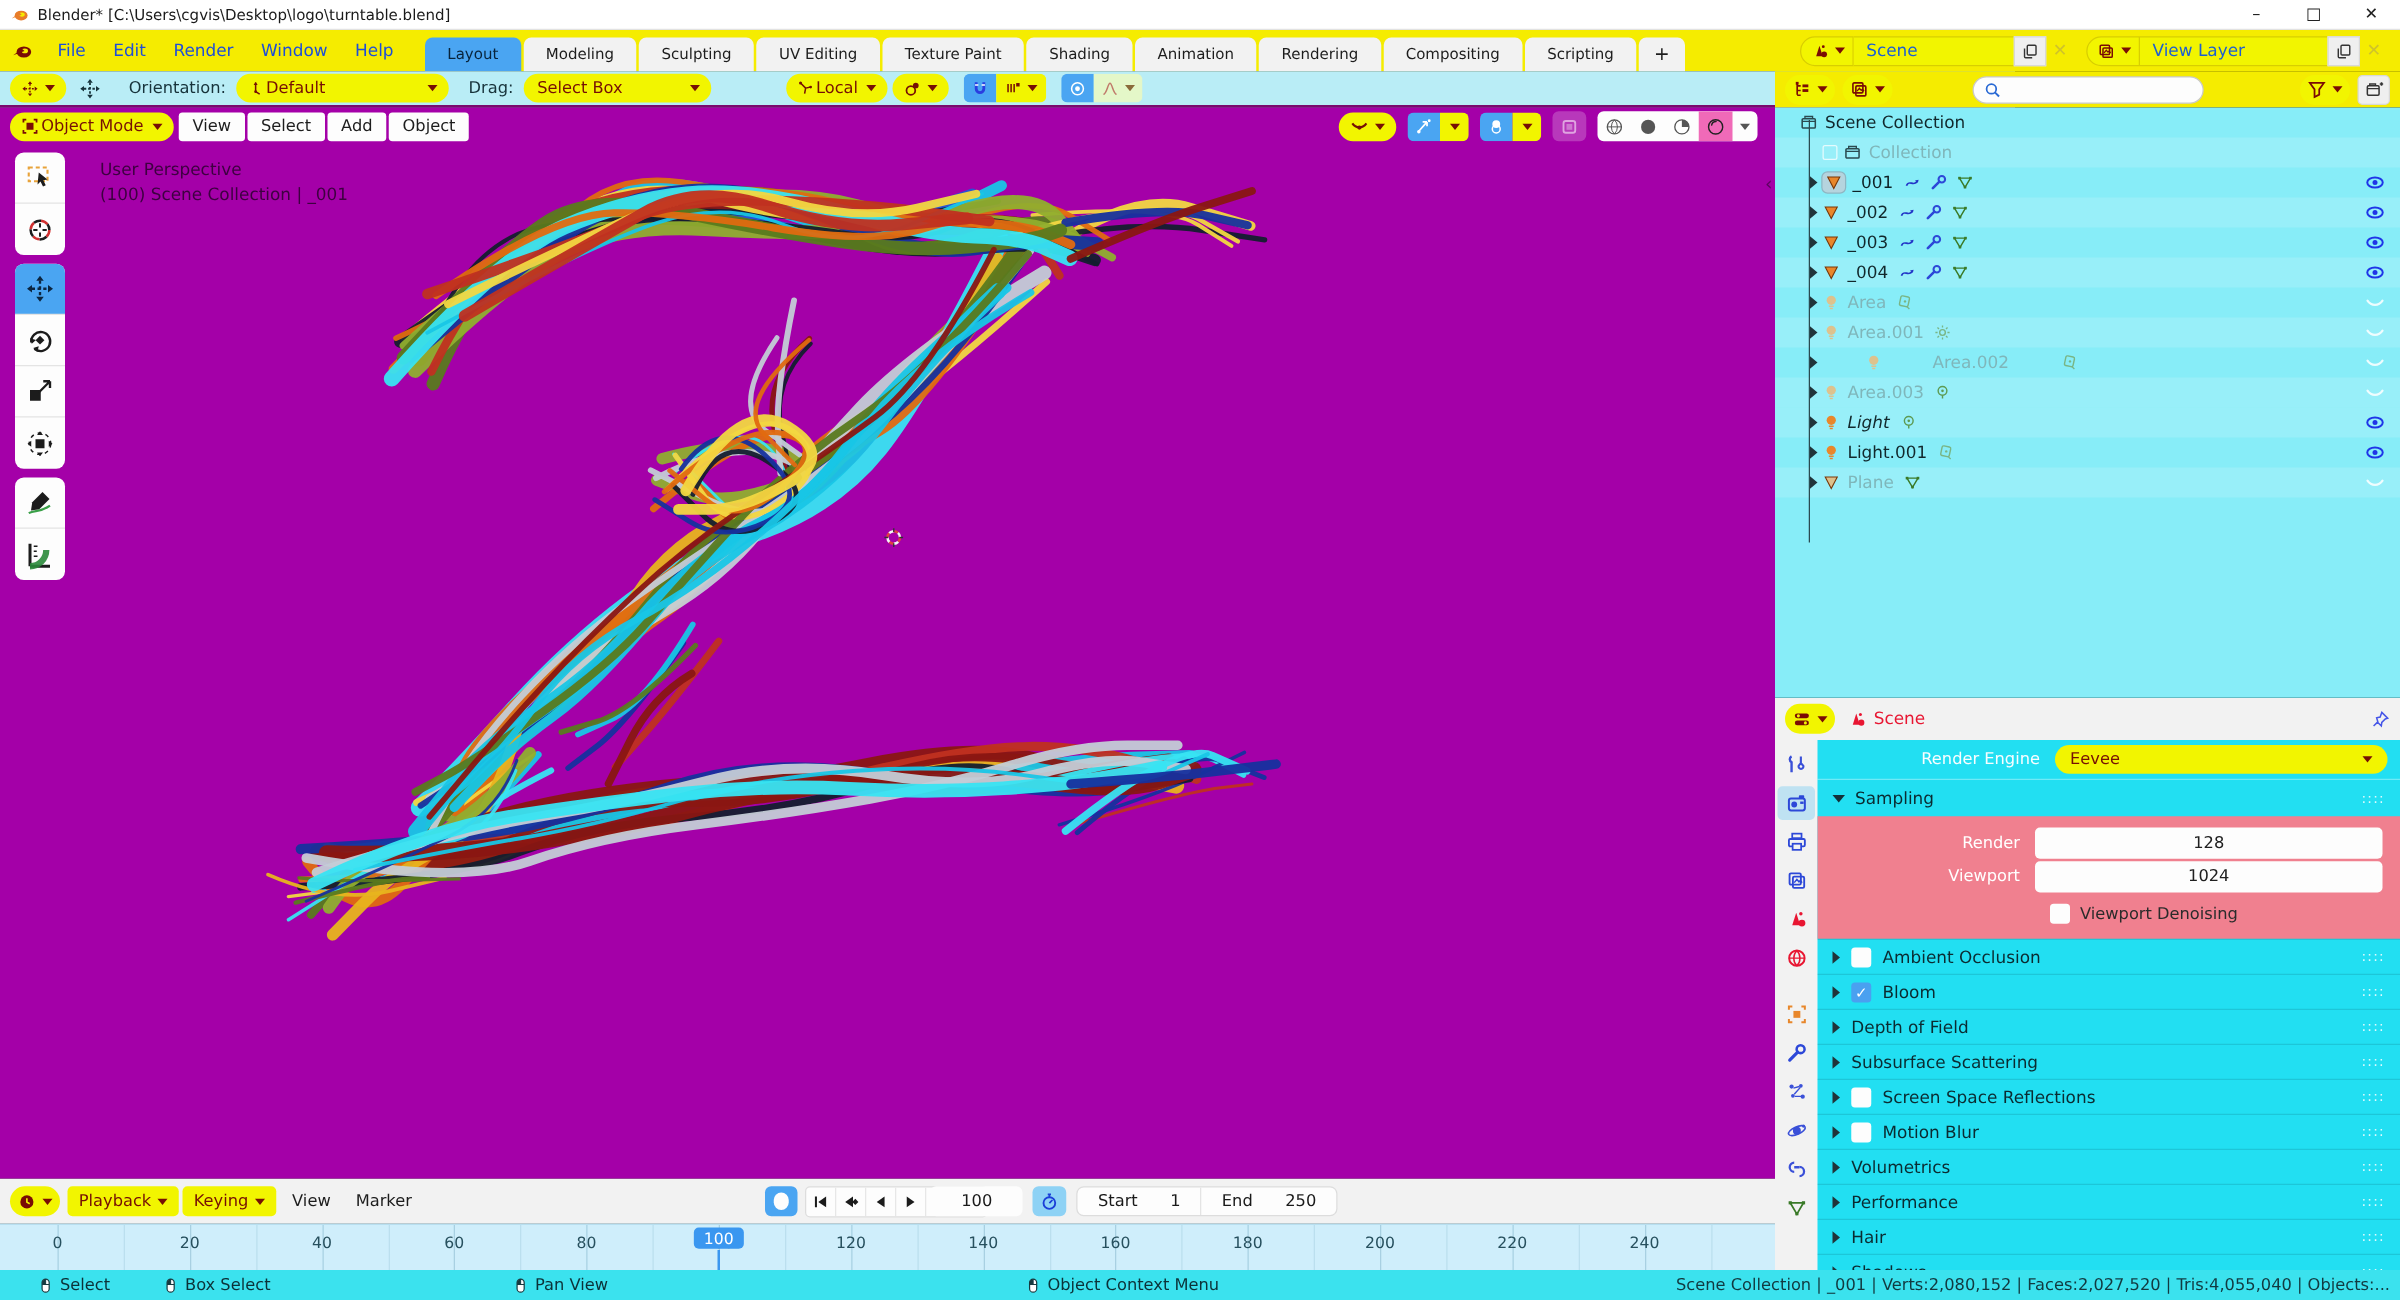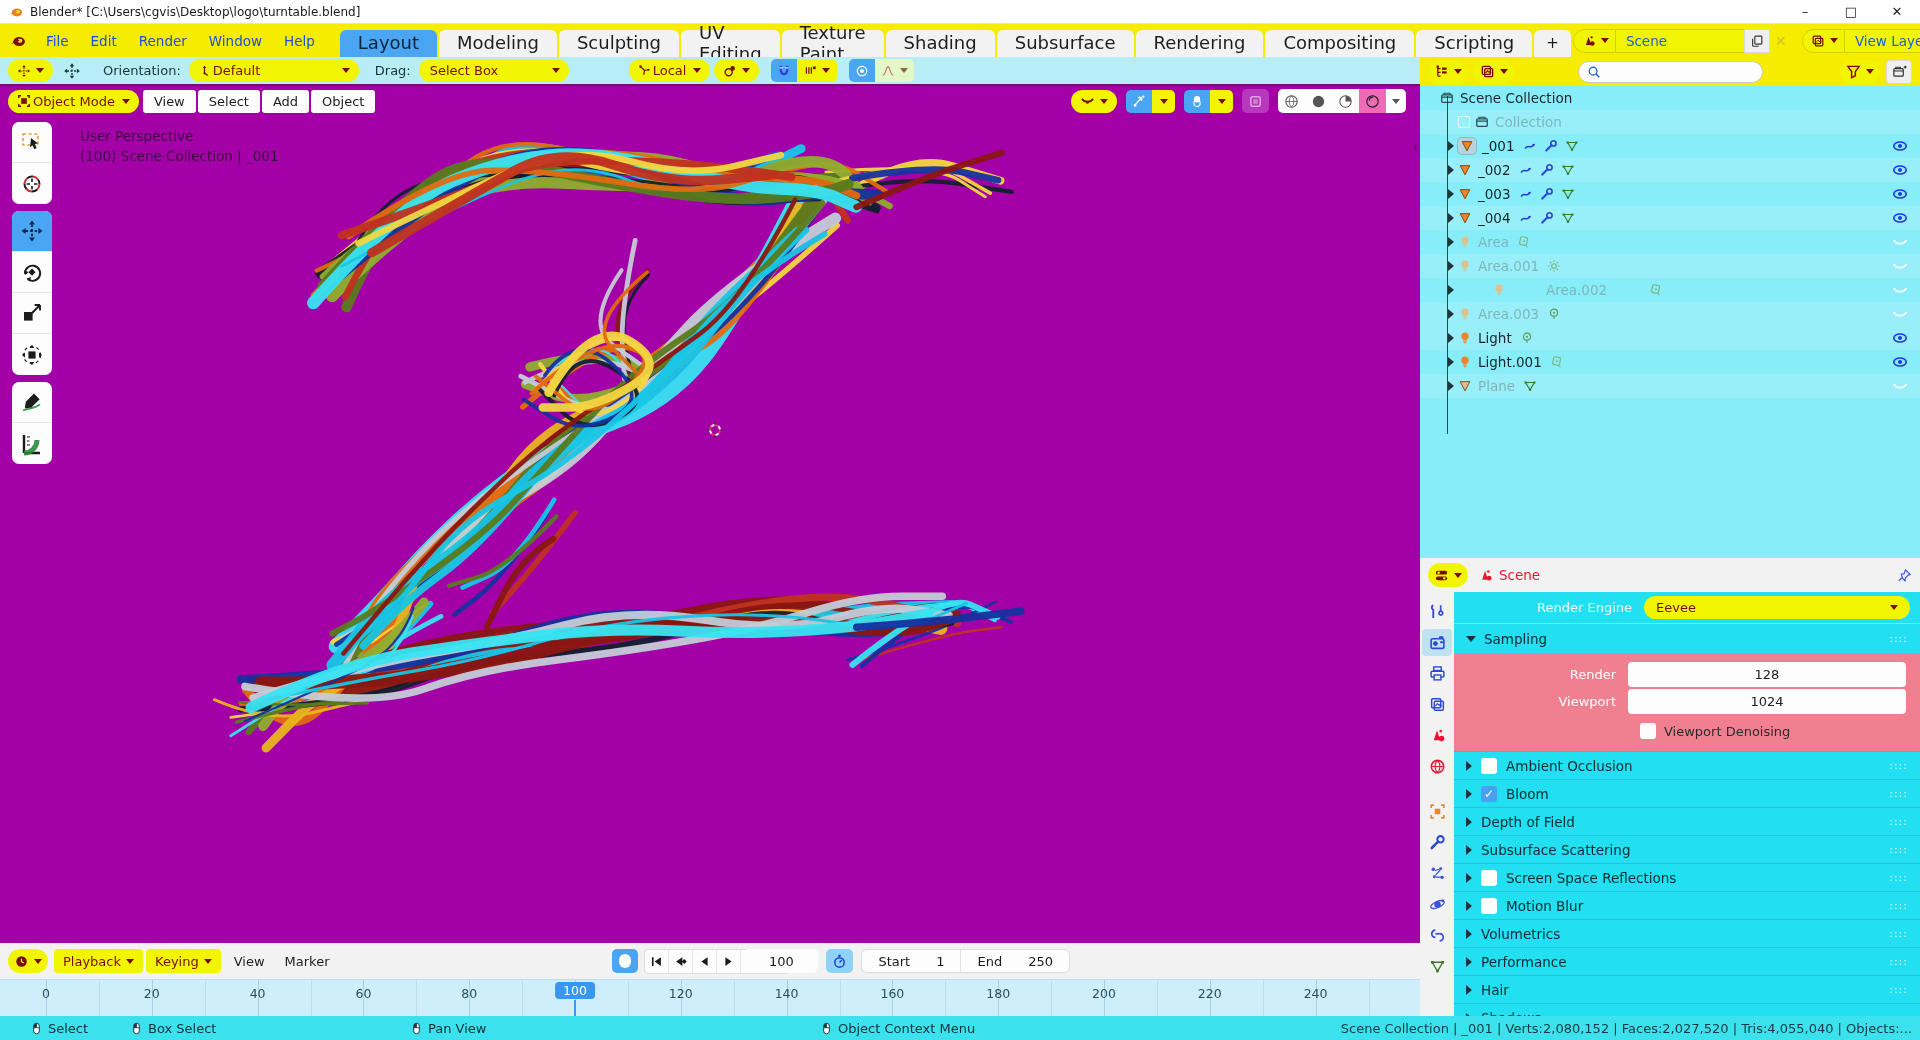--- a/index.html
+++ b/index.html
@@ -14,21 +14,21 @@
 
   
   #titlebar{left:0;top:0;width:1920px;height:24px;background:#fff;display:flex;align-items:center;padding-left:8px;font-size:12px;border-bottom:1px solid #e2e2e2;}
   #titlebar .wbtns{margin-left:auto;display:flex;height:100%;}
   #titlebar .wbtn{width:46px;height:100%;display:flex;align-items:center;justify-content:center;font-size:13px;color:#222;}
 
   
   #topbar{left:0;top:24px;width:1920px;height:33px;background:var(--yellow);display:flex;align-items:stretch;}
   #topbar .menu{padding:0 11px;display:flex;align-items:center;color:#1d4ed8;font-size:13.5px;}
   #tabs{display:flex;align-items:flex-end;margin-left:14px;}
-  .tab{background:#f2f2f2;color:#1d1d1d;padding:4px 18px 6px;margin-right:2px;border-radius:6px 6px 0 0;font-size:18px;height:27px;display:flex;align-items:center;}
+  .tab{background:#f2f2f2;color:#1d1d1d;padding:4px 18px 6px;margin-right:2px;border-radius:6px 6px 0 0;font-size:12px;height:27px;display:flex;align-items:center;}
   .tab.active{background:var(--tab-blue);color:#08243c;}
   .tab.newtab{padding:4px 12px 6px;font-size:15px;}
   #topbar-right{margin-left:auto;display:flex;align-items:center;gap:10px;padding-right:10px;}
   .id-selector{display:flex;align-items:center;height:24px;}
   .id-icon{background:var(--yellow2);border:1px solid #d8ce00;border-radius:12px 0 0 12px;height:24px;display:flex;align-items:center;padding:0 6px 0 8px;color:#7a0c04;}
   .id-field{background:var(--yellow2);height:24px;display:flex;align-items:center;padding:0 10px;color:var(--selblue);font-size:13.5px;border-top:1px solid #d8ce00;border-bottom:1px solid #d8ce00;}
   .id-btn{background:#efefef;border:1px solid #d8d8d8;height:24px;width:26px;display:flex;align-items:center;justify-content:center;color:#333;}
   .id-x{background:transparent;color:#cfc32a;border:none;width:22px;height:24px;display:flex;align-items:center;justify-content:center;font-size:14px;border-radius:0 4px 4px 0;}
 
   
@@ -401,21 +401,21 @@
       <div class="menu">Window</div>
       <div class="menu">Help</div>
     </div>
   <div id="tabs">
       <div class="tab active">Layout</div>
       <div class="tab">Modeling</div>
       <div class="tab">Sculpting</div>
       <div class="tab">UV Editing</div>
       <div class="tab">Texture Paint</div>
       <div class="tab">Shading</div>
-      <div class="tab">Subsurface</div>
+      <div class="tab">Animation</div>
       <div class="tab">Rendering</div>
       <div class="tab">Compositing</div>
       <div class="tab">Scripting</div>
       <div class="tab newtab">+</div>
     </div>
   <div id="topbar-right">
     <div class="id-selector">
       <div class="id-icon">
           <svg width="14" height="14">
             <use href="#i-scene"></use>
@@ -788,21 +788,21 @@
             <use href="#i-point"></use>
           </svg>
         </span>
       </span>
       <span class="vis">
         <svg width="16" height="16" style="color:rgba(255,255,255,.85)">
           <use href="#i-eyeclosed"></use>
         </svg>
       </span>
     </div>
-    <div class="orow stripe" style="padding-left: 24px;">
+    <div class="orow stripe" style="padding-left: 24px; font-style: italic;">
       <span class="oexp">
         <span class="tri-r"></span>
       </span>
       <span>
         <svg width="14" height="14" style="color:#e8872b">
           <use href="#i-bulb"></use>
         </svg>
       </span>
       <span class="oname">Light</span>
       <span class="badges">

